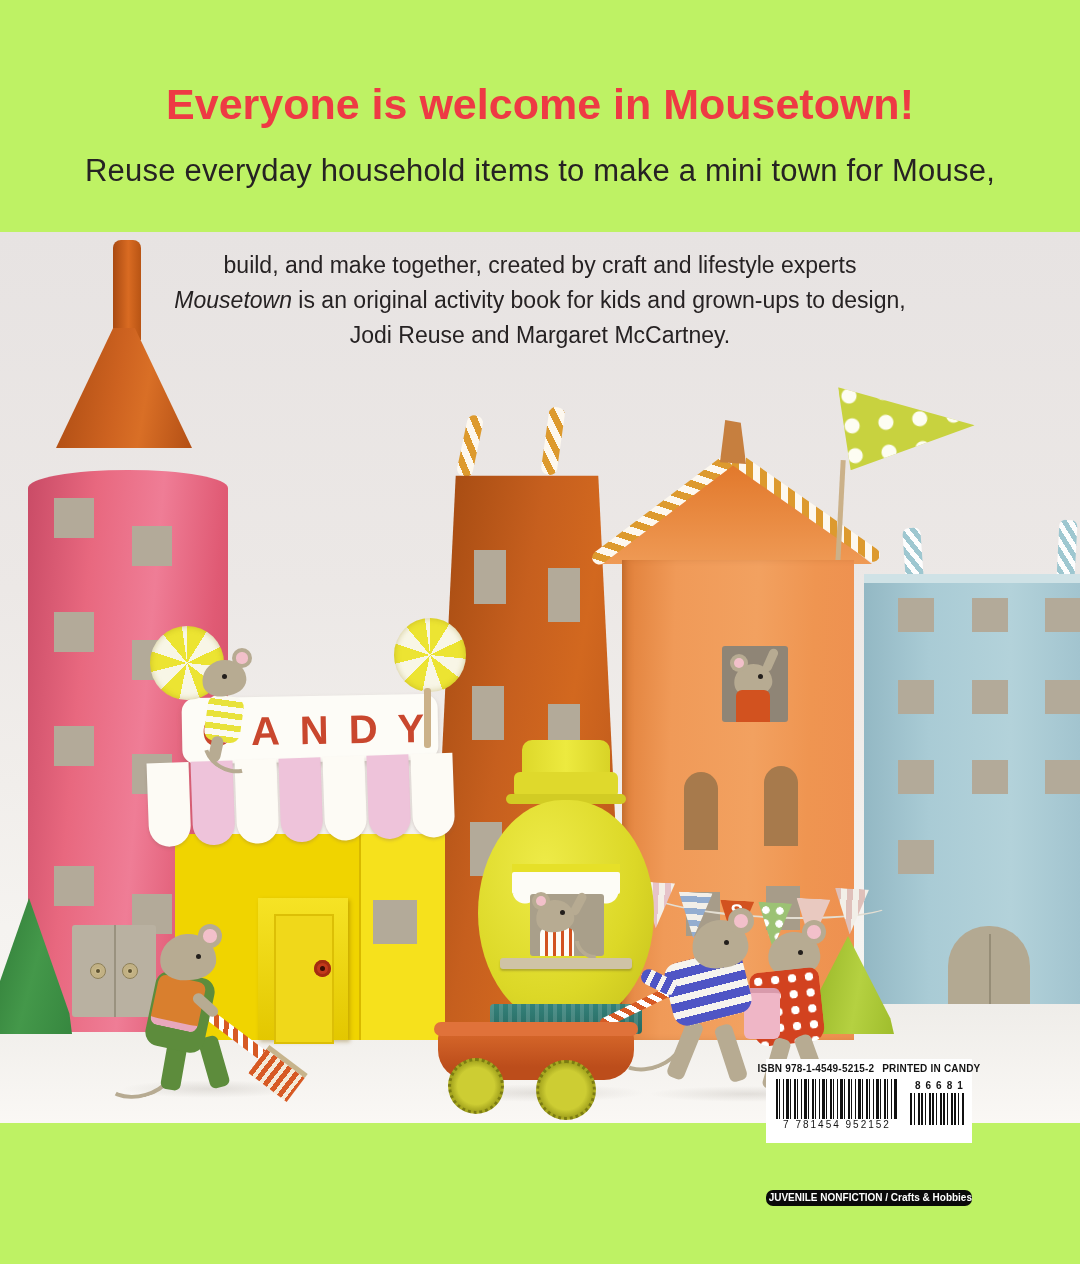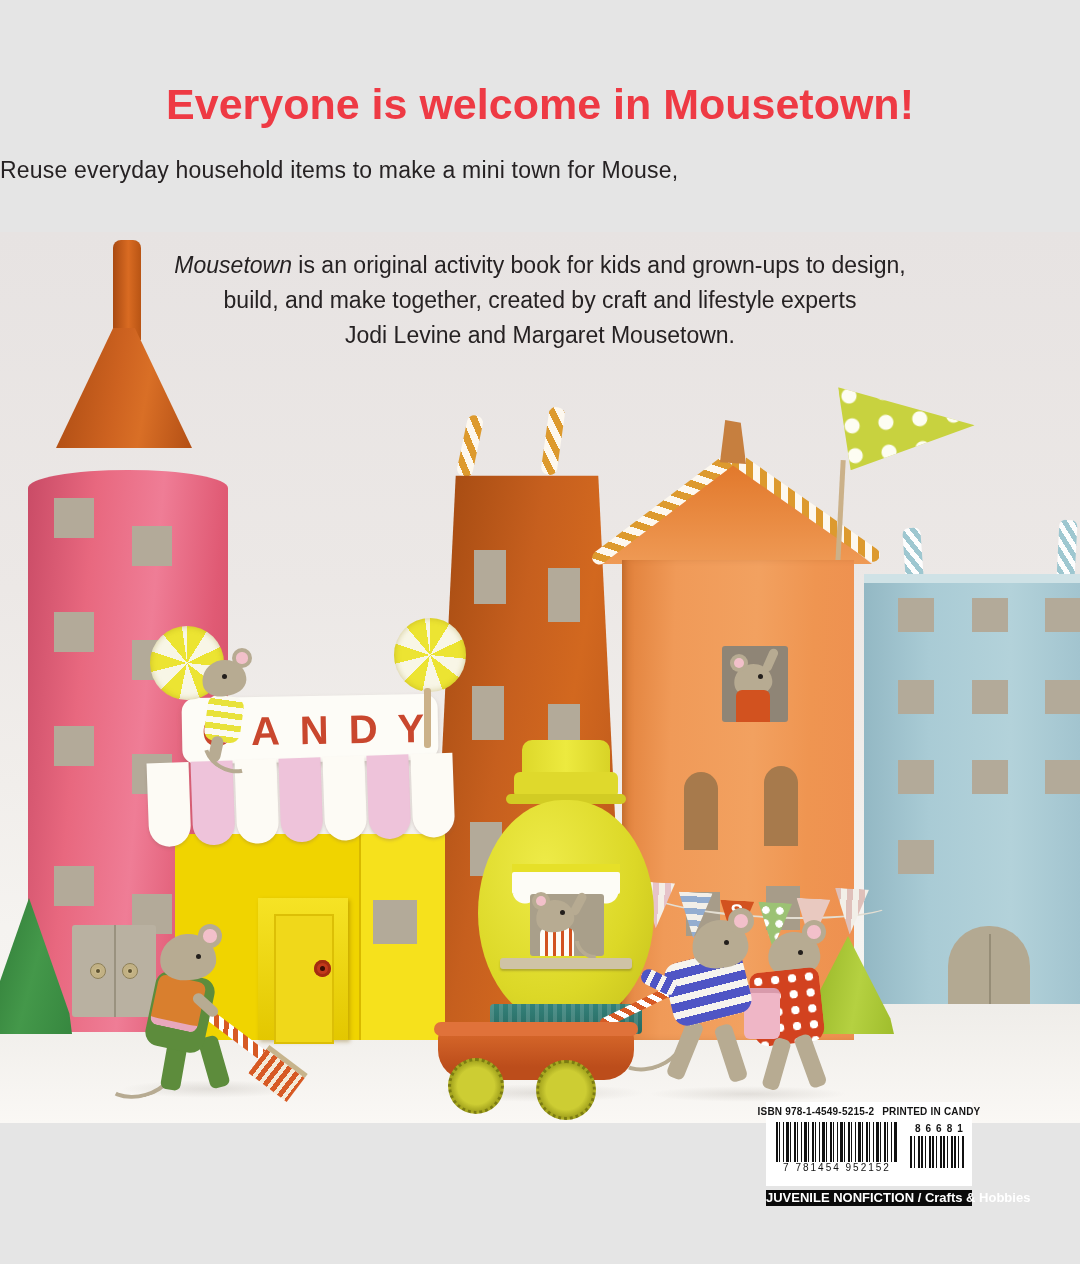--- a/index.html
+++ b/index.html
@@ -1,27 +1,27 @@
 <!DOCTYPE html>
 <html><head>
 <meta charset="utf-8">
 <style>
   html,body{margin:0;padding:0;background:#ffffff;}
   .canvas{
     position:relative;width:1080px;height:1264px;margin:0 auto;
-    background:#e5e5e5;overflow:hidden;
+    background:#bef264;overflow:hidden;
     font-family:"Liberation Sans",sans-serif;
   }
   .abs{position:absolute;}
 
   
   .headline{top:80px;left:0;width:100%;text-align:center;
     font-size:43px;font-weight:bold;color:#ee3a44;letter-spacing:0px;}
-  .intro{top:152px;left:0;width:100%;
-    font-size:23px;color:#262223;line-height:37px;letter-spacing:0.2px;}
+  .intro{top:152px;left:0;width:100%;text-align:center;
+    font-size:31px;color:#262223;line-height:37px;letter-spacing:0.2px;}
 
   
   .photo{left:0;top:232px;width:1080px;height:891px;
     background:linear-gradient(180deg,#e7e3e2 0%,#ece8e6 40%,#f1eeeb 62%,#f5f3f0 78%,#f8f6f3 100%);}
   .floor{left:0;top:754px;width:1080px;height:137px;
     background:linear-gradient(180deg,#edebe7,#faf8f5);}
   .desc{top:16px;left:0;width:100%;text-align:center;
     font-size:23px;color:#262223;line-height:35px;}
   .desc .it{font-style:italic;}
 
@@ -162,52 +162,52 @@
     background:repeating-linear-gradient(90deg,rgba(255,255,255,0.14) 0 4px,rgba(0,0,0,0) 4px 9px),linear-gradient(#33817a,#27685f);}
 
   
   .wagon-body{left:6px;top:24px;width:196px;height:52px;border-radius:10px 10px 30px 30px;
     background:linear-gradient(180deg,#d96a2c,#bc4d1b 75%);}
   .wagon-body::before{content:"";position:absolute;left:-4px;top:-6px;width:204px;height:14px;border-radius:10px;background:#e0723a;}
   .wheel{position:absolute;border-radius:50%;background:radial-gradient(circle,#cdcd33 0 52%,#a8a820 70%);
     border:3px dotted #7c7c12;box-sizing:border-box;}
 
   
-  .barcode-box{left:766px;top:1102px;width:206px;height:84px;background:#ffffff;}
+  .barcode-box{left:766px;top:1059px;width:206px;height:84px;background:#ffffff;}
   .isbn-row{left:0;top:4px;width:100%;display:flex;justify-content:center;gap:8px;
     font-size:10px;font-weight:bold;color:#141414;letter-spacing:0.2px;white-space:nowrap;}
   .bars-main{left:10px;top:20px;width:122px;height:46px;
     background:repeating-linear-gradient(90deg,#111 0 2px,#fff 2px 3px,#111 3px 4px,#fff 4px 7px,#111 7px 8px,#fff 8px 10px,#111 10px 13px,#fff 13px 14px,#111 14px 15px,#fff 15px 18px);}
   .bars-right{left:144px;top:34px;width:54px;height:32px;
     background:repeating-linear-gradient(90deg,#111 0 2px,#fff 2px 4px,#111 4px 5px,#fff 5px 8px,#111 8px 10px,#fff 10px 11px);}
   .digits-main{left:4px;top:60px;width:134px;background:#fff;text-align:center;
     font-size:10px;color:#141414;letter-spacing:2px;white-space:nowrap;}
   .price-code{left:144px;top:21px;width:54px;text-align:center;
     font-size:10px;font-weight:bold;color:#141414;letter-spacing:5px;text-indent:5px;white-space:nowrap;}
   .category-strip{left:766px;top:1190px;width:206px;height:16px;background:#0a0a0a;color:#ffffff;
-    font-size:13px;font-weight:bold;text-align:right;line-height:16px;white-space:nowrap;}
+    font-size:10px;font-weight:bold;text-align:right;line-height:16px;white-space:nowrap;border-radius:7px;}
 </style>
 </head>
 <body>
 
 <div class="canvas">
 
   <div class="abs headline">Everyone is welcome in Mousetown!</div>
 
   <div class="abs intro">
     <div>Reuse everyday household items to make a mini town for Mouse,</div>
   </div>
 
   <div class="abs photo">
     <div class="abs floor"></div>
 
     <div class="abs desc">
+      <div>build, and make together, created by craft and lifestyle experts</div>
       <div><span class="it">Mousetown</span><span> is an original activity book for kids and grown-ups to design,</span></div>
-      <div>build, and make together, created by craft and lifestyle experts</div>
-      <div>Jodi Levine and Margaret Mousetown.</div>
+      <div>Jodi Reuse and Margaret McCartney.</div>
     </div>
 
     <div class="abs funnel-spout"></div>
     <div class="abs funnel-cone"></div>
     <div class="abs pink-tower">
       <div class="win"></div>
       <div class="abs tower-door">
         <div class="abs split"></div>
         <div class="abs knob" style="left:18px;top:38px;"></div>
         <div class="abs knob" style="left:50px;top:38px;"></div>

